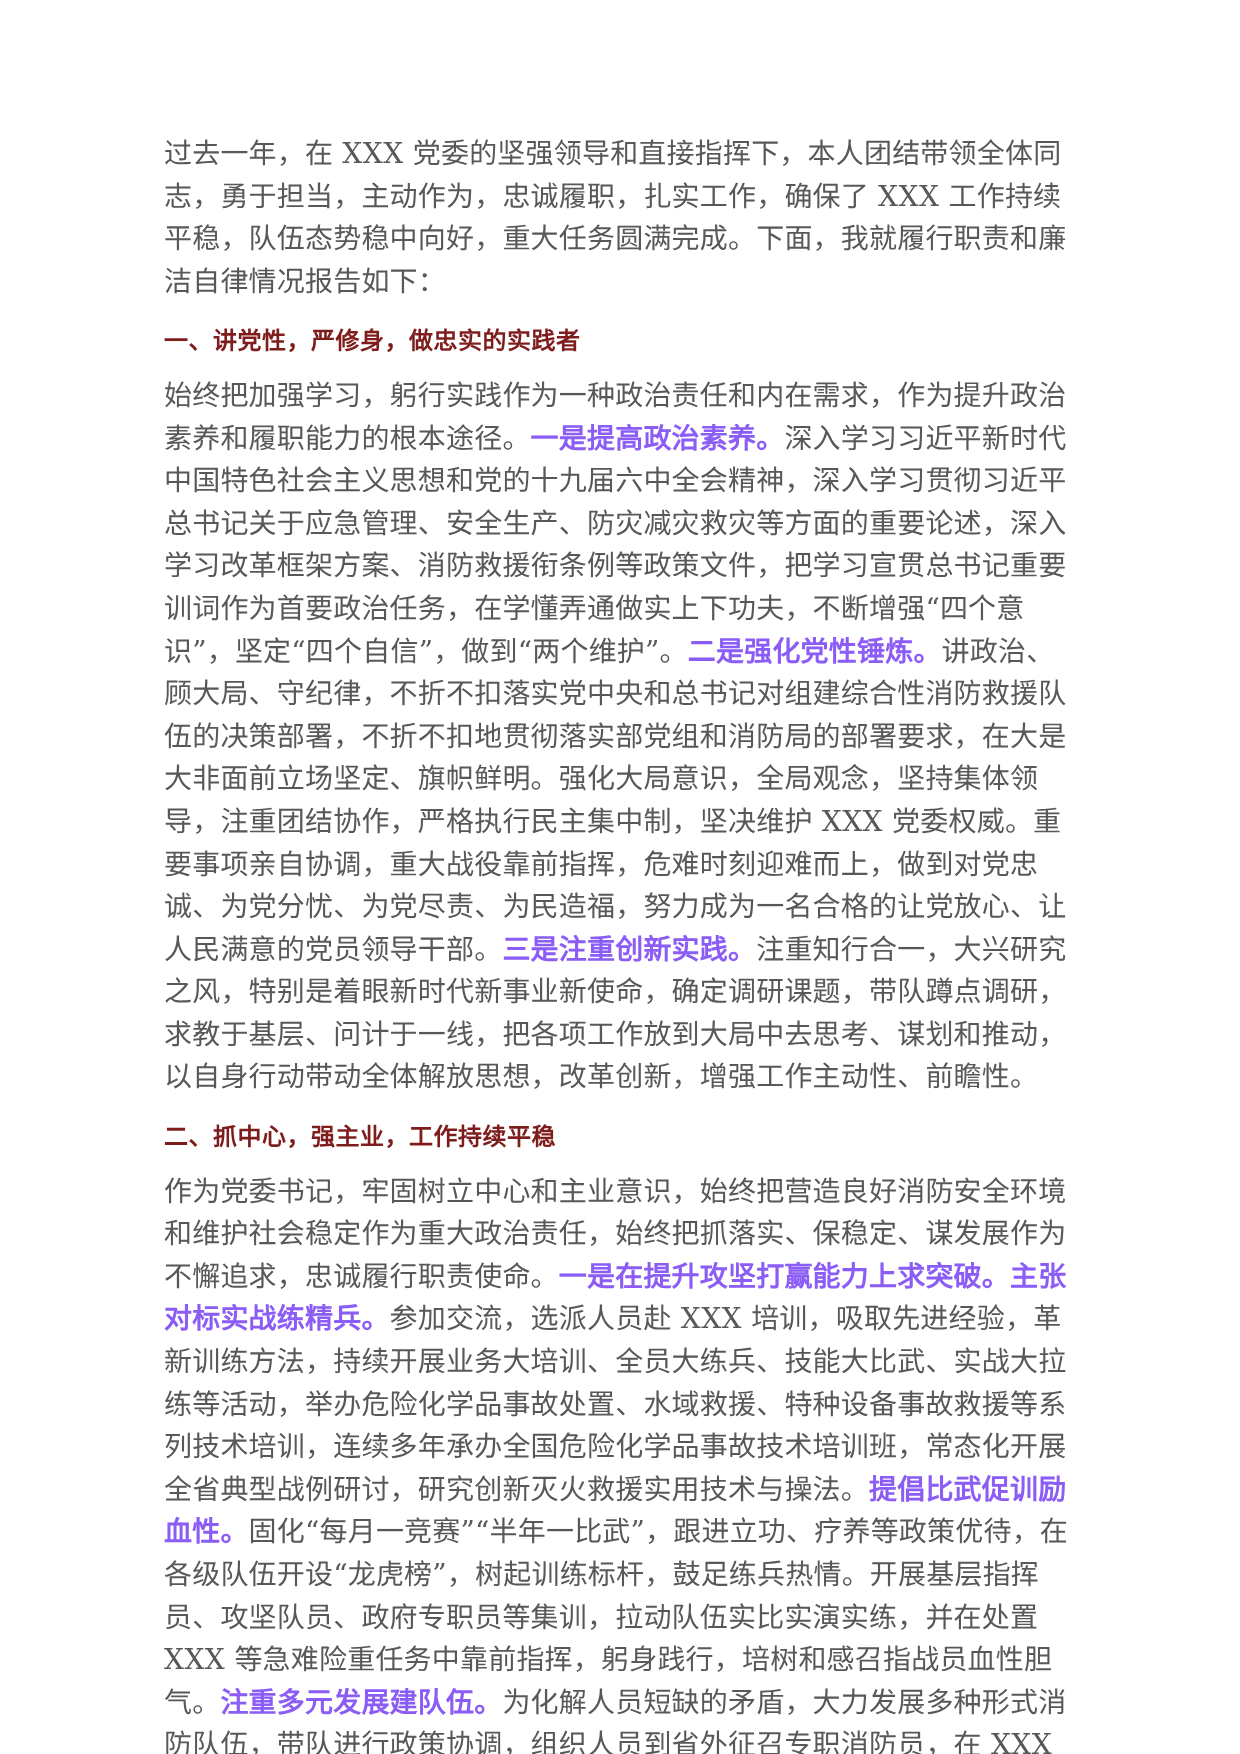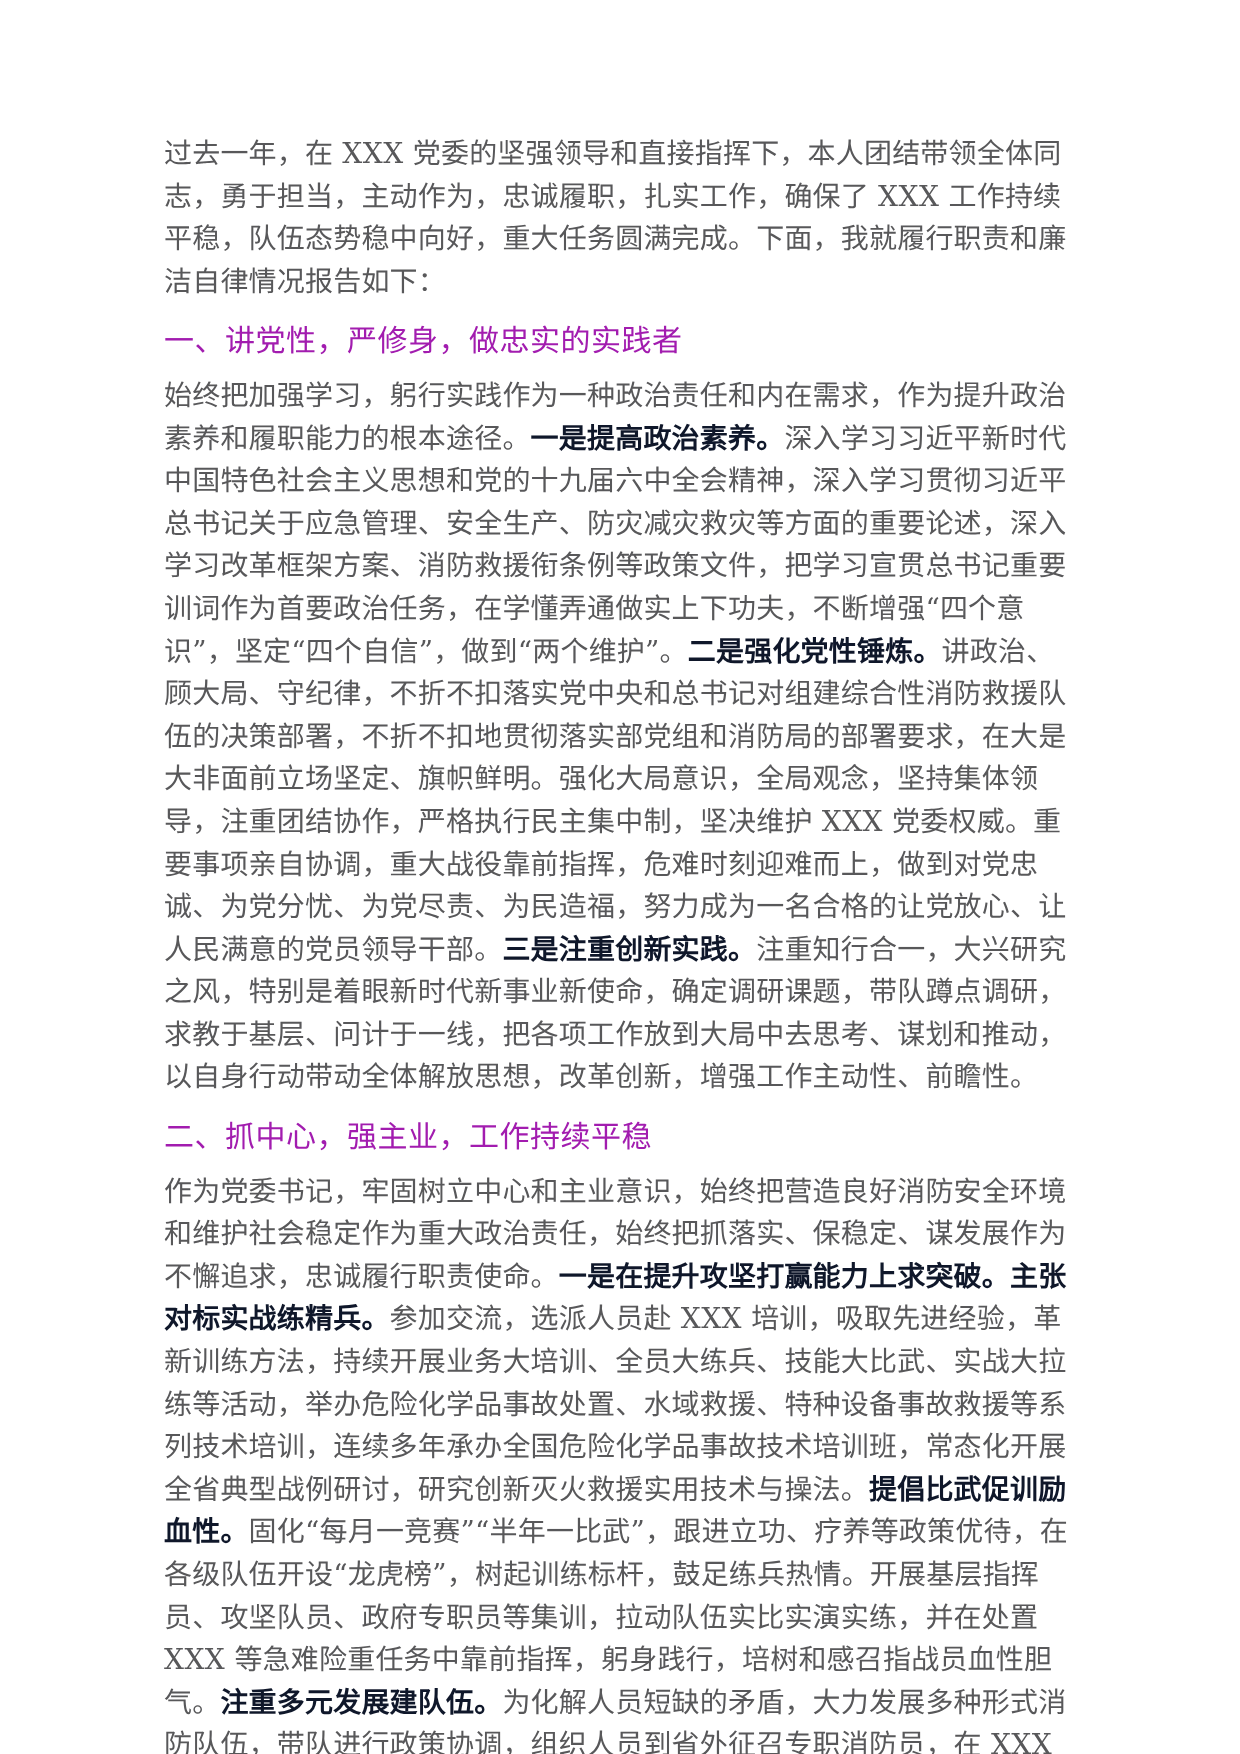--- a/index.html
+++ b/index.html
@@ -29,38 +29,38 @@
     color: #58585a;
     text-align: justify;
     text-justify: inter-ideograph;
     text-indent: 2em;
     margin: 0;
     letter-spacing: 0.2px;
     font-weight: 400;
   }
   .heading {
     font-family: "DejaVu Sans", "Liberation Sans", sans-serif;
-    font-size: 30px;
+    font-size: 24px;
     line-height: 42.6px;
-    color: #a21caf;
-    font-weight: 400;
+    color: #7f1d1d;
+    font-weight: 700;
     text-indent: 2em;
     margin: 0;
     letter-spacing: 0.5px;
   }
   .spacer-h {
     height: 17px;
   }
   .spacer-s {
     height: 12px;
   }
   b.em {
     font-family: "DejaVu Sans", "Liberation Sans", sans-serif;
     font-weight: 700;
-    color: #0f172a;
+    color: #8b5cf6;
     letter-spacing: 0.2px;
   }
   .lat {
     font-family: "DejaVu Serif", "Liberation Serif", serif;
     letter-spacing: 0.5px;
   }
   
   [data-bind-html] { display: inline; }
 </style>
 </head>

